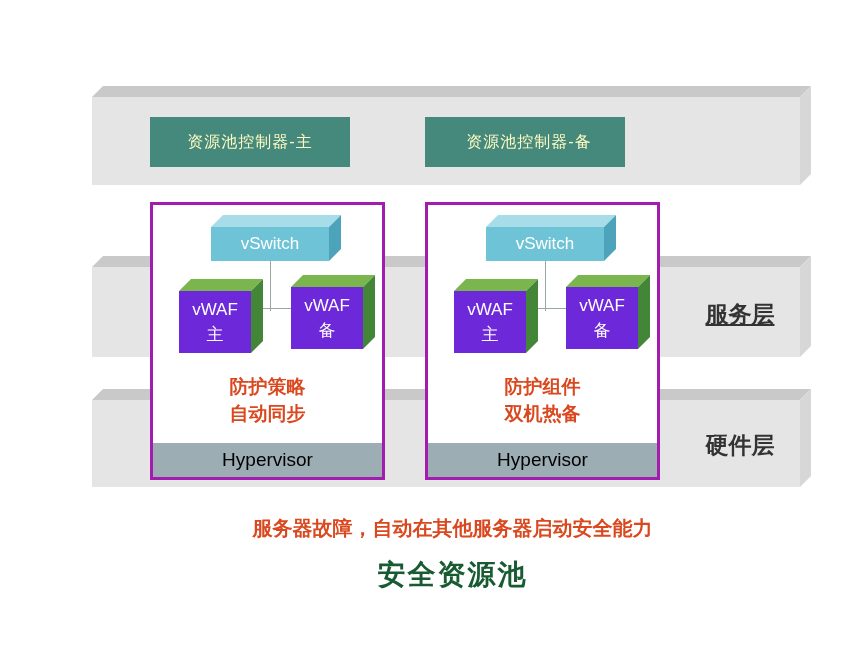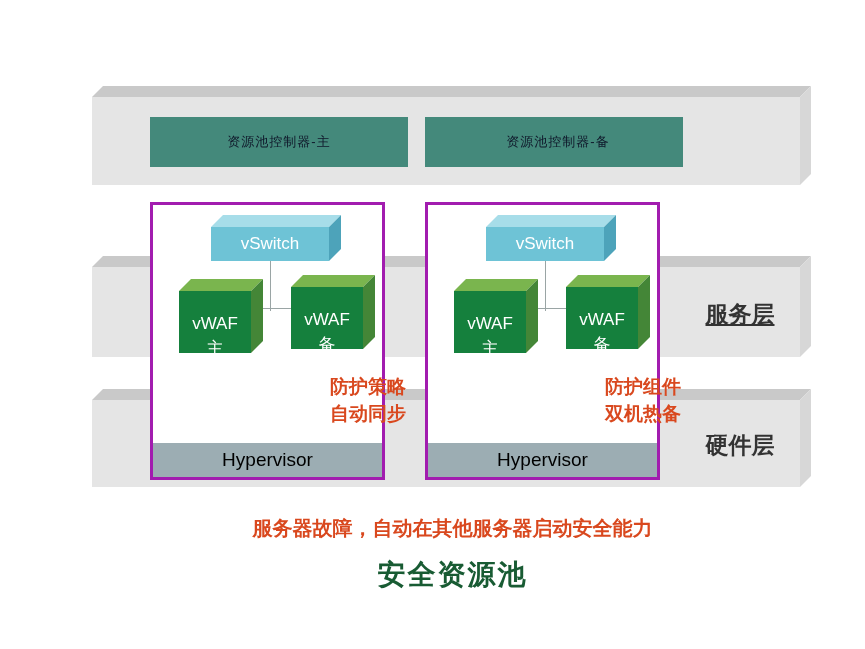--- a/index.html
+++ b/index.html
@@ -54,25 +54,25 @@
     color: #333333;
   }
   .layer-label.control  { top: 128px; }
   .layer-label.service  { top: 299px; text-decoration: underline; }
   .layer-label.hardware { top: 430px; }
 
   
   .controller {
     position: absolute;
     top: 117px;
-    width: 258px;
+    width: 200px;
     height: 50px;
     background: #44897b;
-    color: #0f172a;
-    font-size: 13px;
+    color: #fef9c3;
+    font-size: 16px;
     display: flex;
     align-items: center;
     justify-content: center;
     letter-spacing: 1px;
   }
   .controller.primary { left: 150px; }
   .controller.backup  { left: 425px; padding-left: 8px; }
 
   
   .node {
@@ -127,42 +127,41 @@
   }
   .conn-h {
     position: absolute;
     left: 62px; top: 103px;
     width: 112px; height: 1px;
     background: #9aa5a5;
   }
 
   .vwaf {
     width: 72px; height: 62px;
-    background: #15803d;
+    background: #6d28d9;
     --top: #7ab54e;
     --side: #448637;
     color: #ffffff;
     font-size: 17px;
     text-align: center;
-    padding-top: 20px;
+    padding-top: 6px;
     line-height: 25px;
   }
   .vwaf.primary { left: 26px;  top: 86px; }
   .vwaf.backup  { left: 138px; top: 82px; }
 
   .node-note {
     position: absolute;
     left: 0; top: 168px;
     width: 100%;
-    text-align: right;
+    text-align: center;
     color: #d9481e;
     font-size: 19px;
     font-weight: bold;
     line-height: 27px;
-    margin-left: 24px;
   }
 
   .hypervisor {
     position: absolute;
     left: 0; bottom: 0;
     width: 100%; height: 34px;
     background: #9cadb3;
     color: #000000;
     font-size: 19px;
     display: flex;

